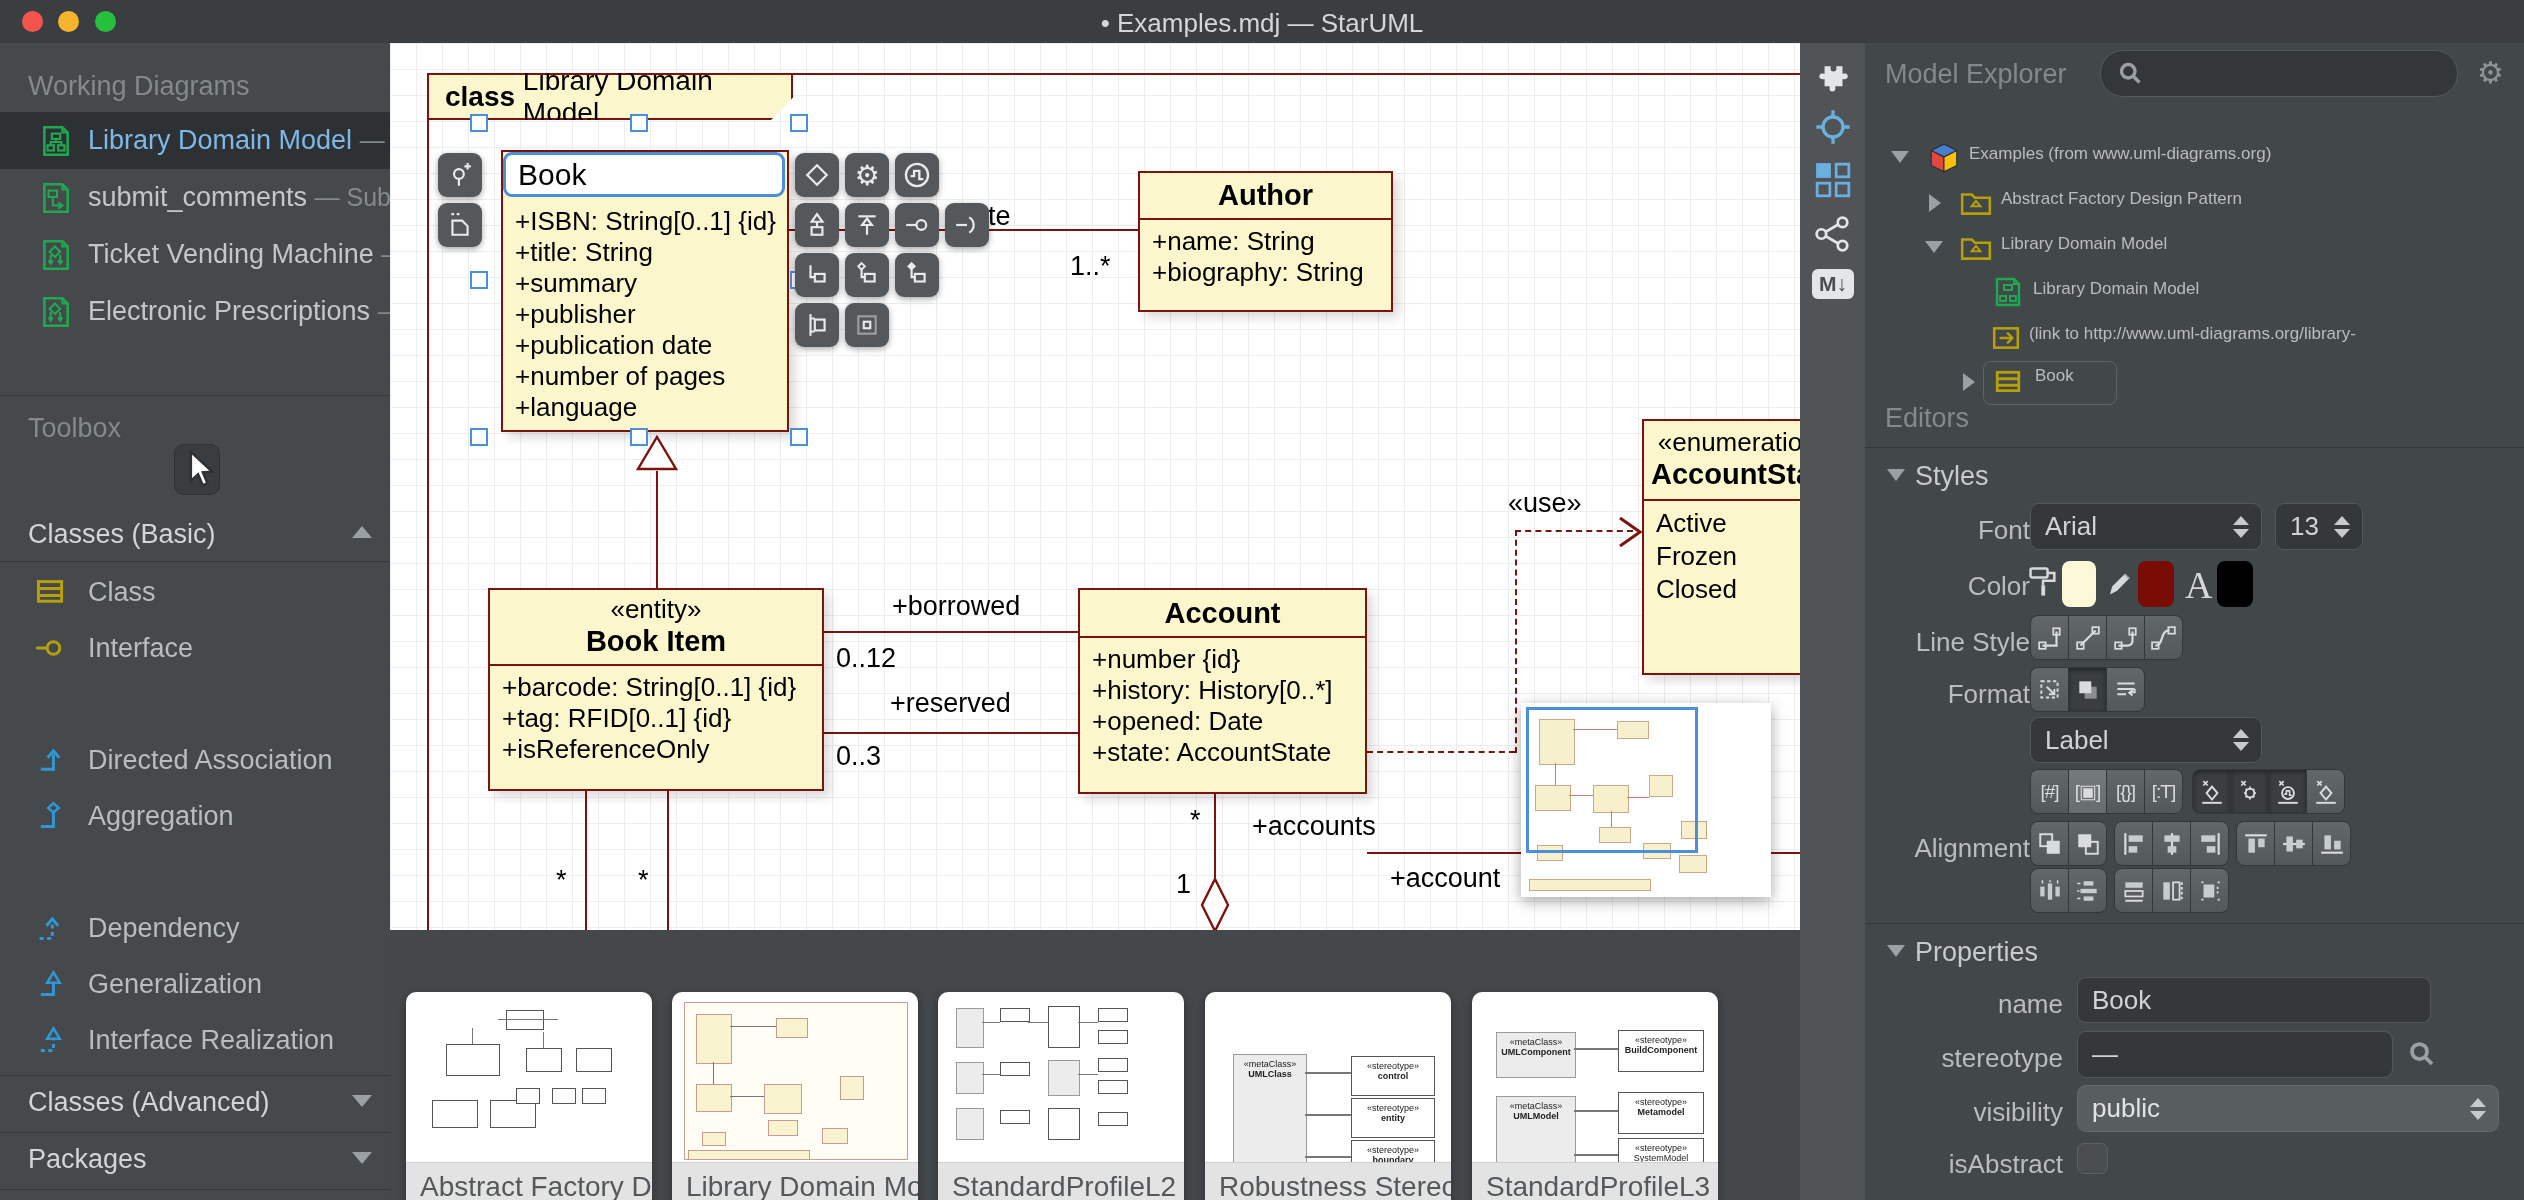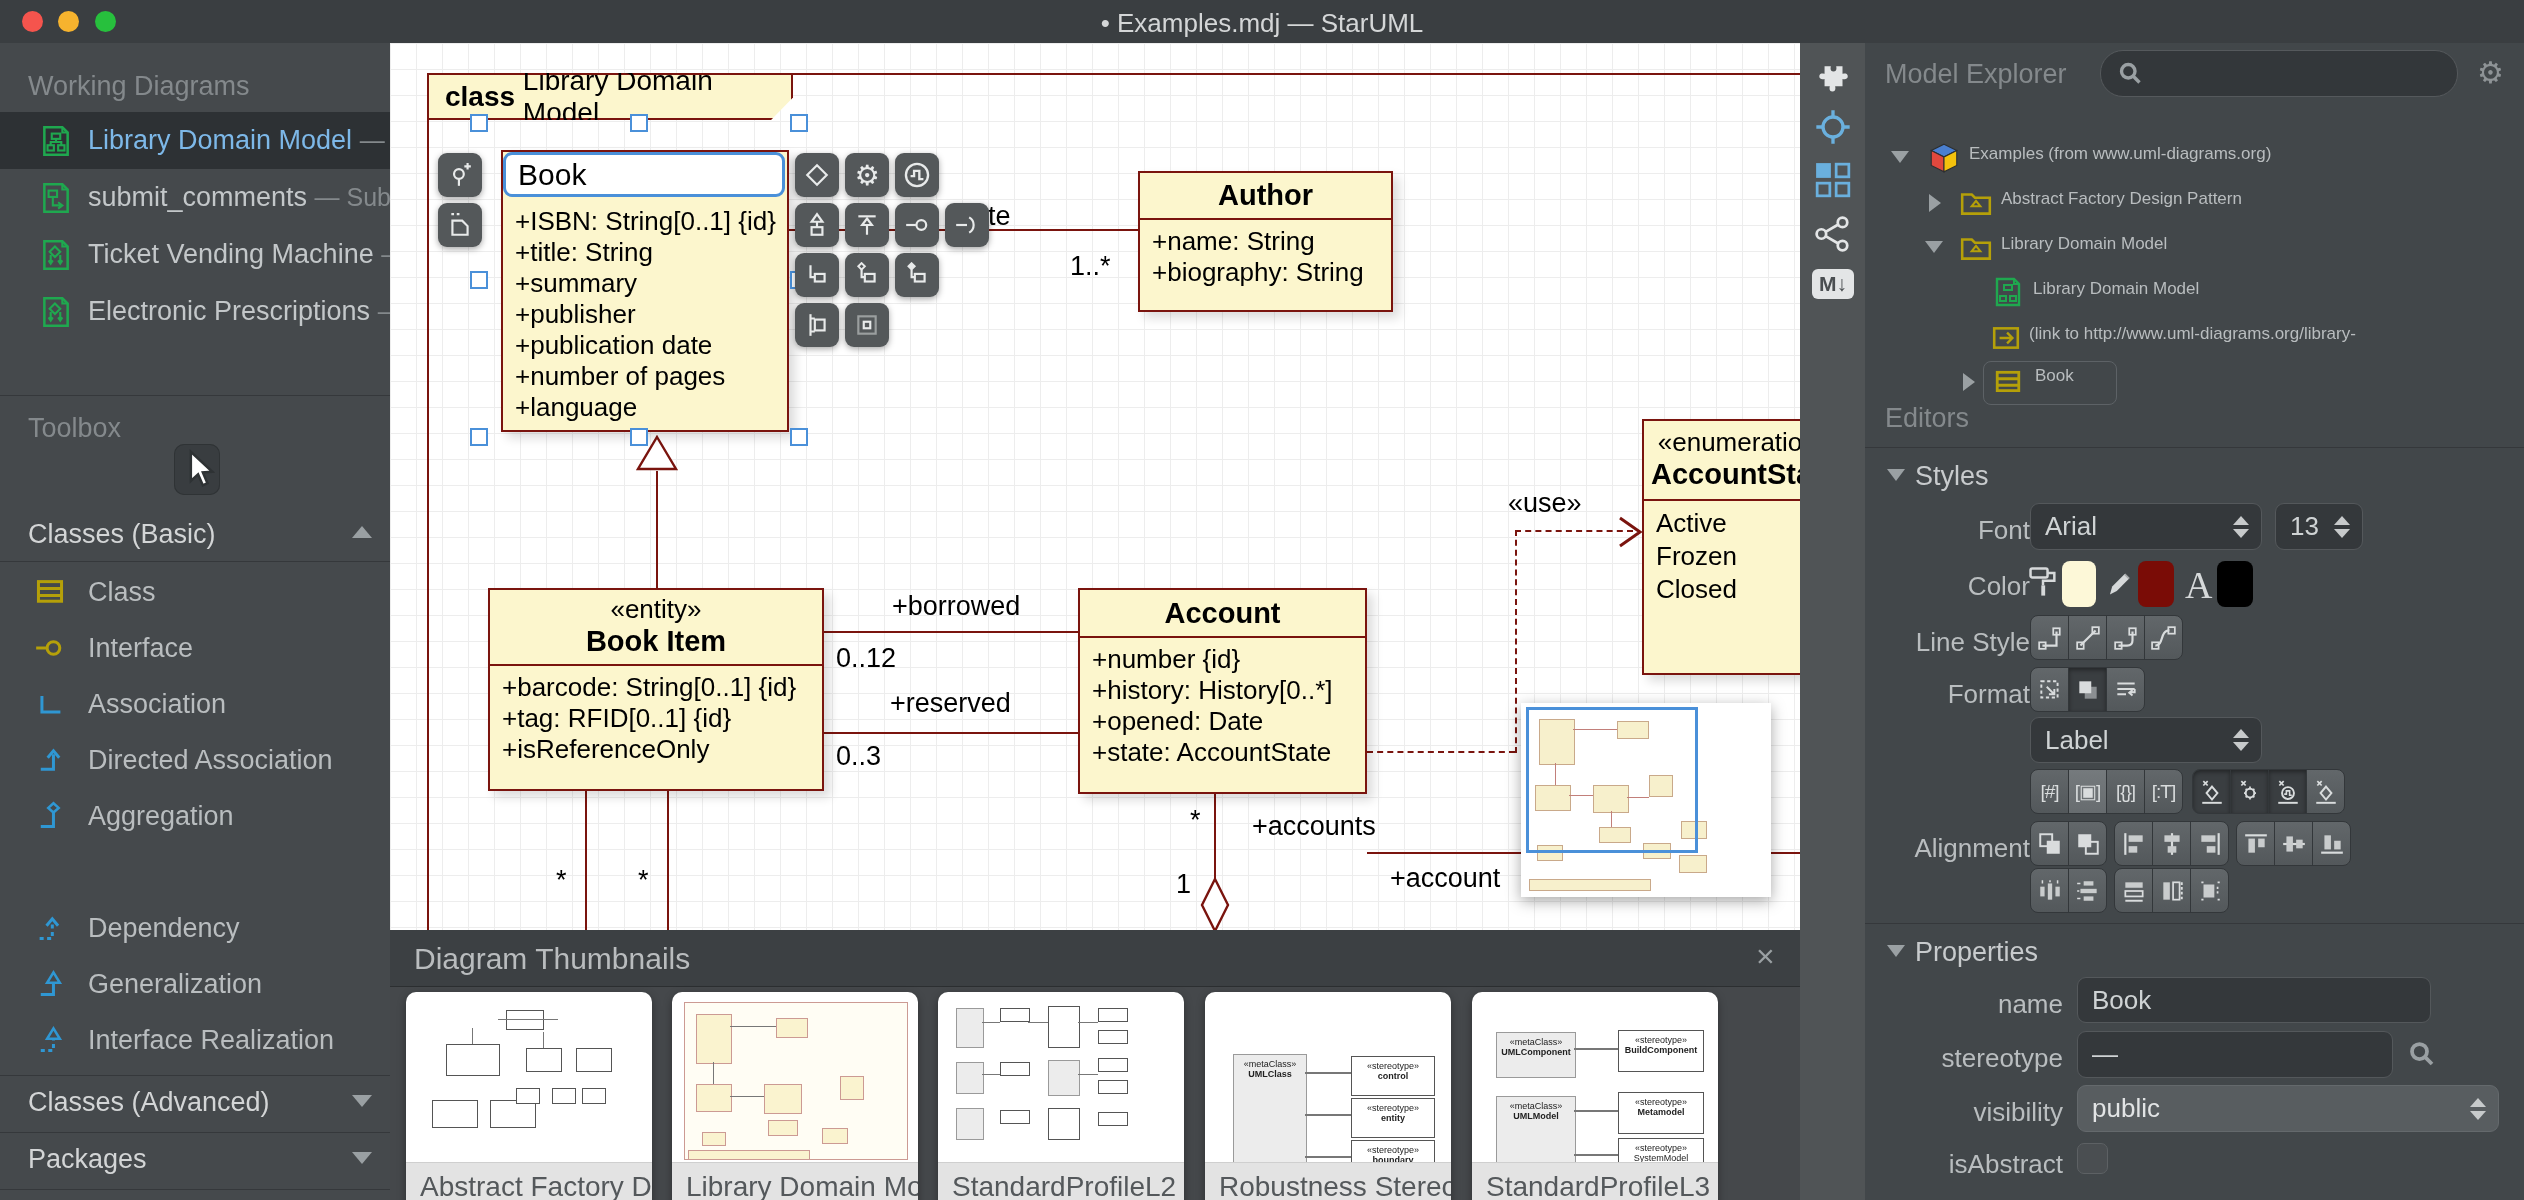--- a/index.html
+++ b/index.html
@@ -179,28 +179,20 @@
     </div>
     <div class="abs tool-row" style="top:577px;">
       <span class="abs tool-icon">
           <svg width="32" height="30" viewBox="0 0 26 26">
             <path d="M1 13 H10" stroke="#b5a009" stroke-width="2.6"></path>
             <circle cx="16" cy="13" r="5.5" fill="none" stroke="#b5a009" stroke-width="2.6"></circle>
           </svg>
         </span>
       <span class="abs tool-label">Interface</span>
     </div>
-    <div class="abs tool-row" style="top:633px;">
-      <span class="abs tool-icon">
-          <svg width="32" height="30" viewBox="0 0 26 26">
-            <path d="M6 6 V20 H22" fill="none" stroke="#2f97d3" stroke-width="2.6"></path>
-          </svg>
-        </span>
-      <span class="abs tool-label">Association</span>
-    </div>
     <div class="abs tool-row" style="top:689px;">
       <span class="abs tool-icon">
           <svg width="32" height="30" viewBox="0 0 26 26">
             <path d="M5 21 H16 V8" fill="none" stroke="#2f97d3" stroke-width="2.6"></path>
             <path d="M11 11 L16 5 L21 11" fill="none" stroke="#2f97d3" stroke-width="2.6"></path>
           </svg>
         </span>
       <span class="abs tool-label">Directed Association</span>
     </div>
     <div class="abs tool-row" style="top:745px;">
@@ -468,24 +460,20 @@
       <div class="mml" style="left:34px;top:60px;width:1px;height:22px;"></div>
       <div class="mml" style="left:48px;top:92px;width:24px;height:1px;"></div>
       <div class="mml" style="left:106px;top:94px;width:22px;height:1px;"></div>
       <div class="mml" style="left:90px;top:108px;width:1px;height:16px;"></div>
       <div class="mmvp" style="left:5px;top:4px;width:166px;height:140px;"></div>
       <div class="mmb" style="left:8px;top:176px;width:120px;height:10px;"></div>
     </div>
   </div>
 
   <div class="abs thumbs">
-    <div class="abs thumbs-h">
-      <div class="abs thumbs-title">Diagram Thumbnails</div>
-      <div class="abs thumbs-x">×</div>
-    </div>
 
     <div class="card" style="left:16px;">
       <div class="mw" style="left:100px;top:18px;width:36px;height:18px;"></div>
       <div class="mw" style="left:40px;top:52px;width:52px;height:30px;"></div>
       <div class="mw" style="left:120px;top:56px;width:34px;height:22px;"></div>
       <div class="mw" style="left:170px;top:56px;width:34px;height:22px;"></div>
       <div class="mw" style="left:26px;top:108px;width:44px;height:26px;"></div>
       <div class="mw" style="left:84px;top:108px;width:44px;height:26px;"></div>
       <div class="mw" style="left:110px;top:96px;width:22px;height:14px;"></div>
       <div class="mw" style="left:146px;top:96px;width:22px;height:14px;"></div>

